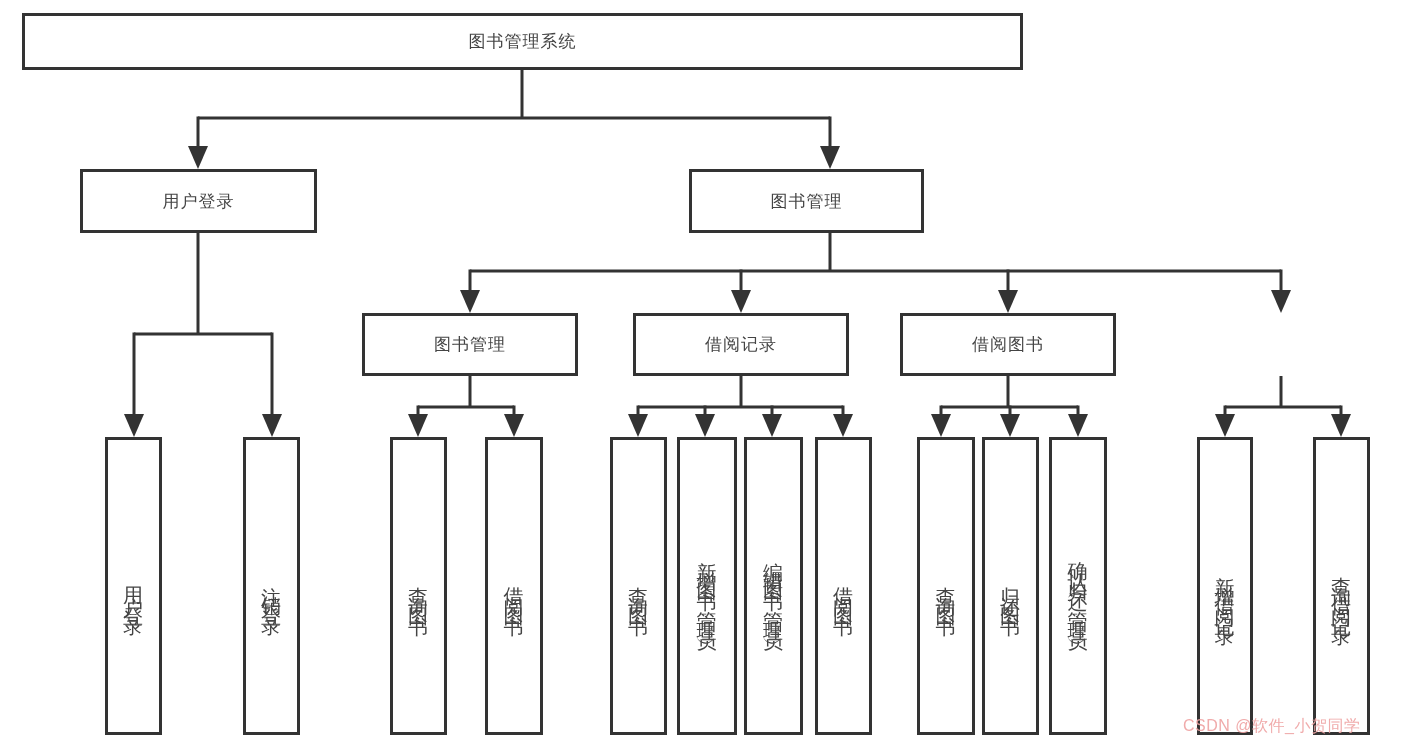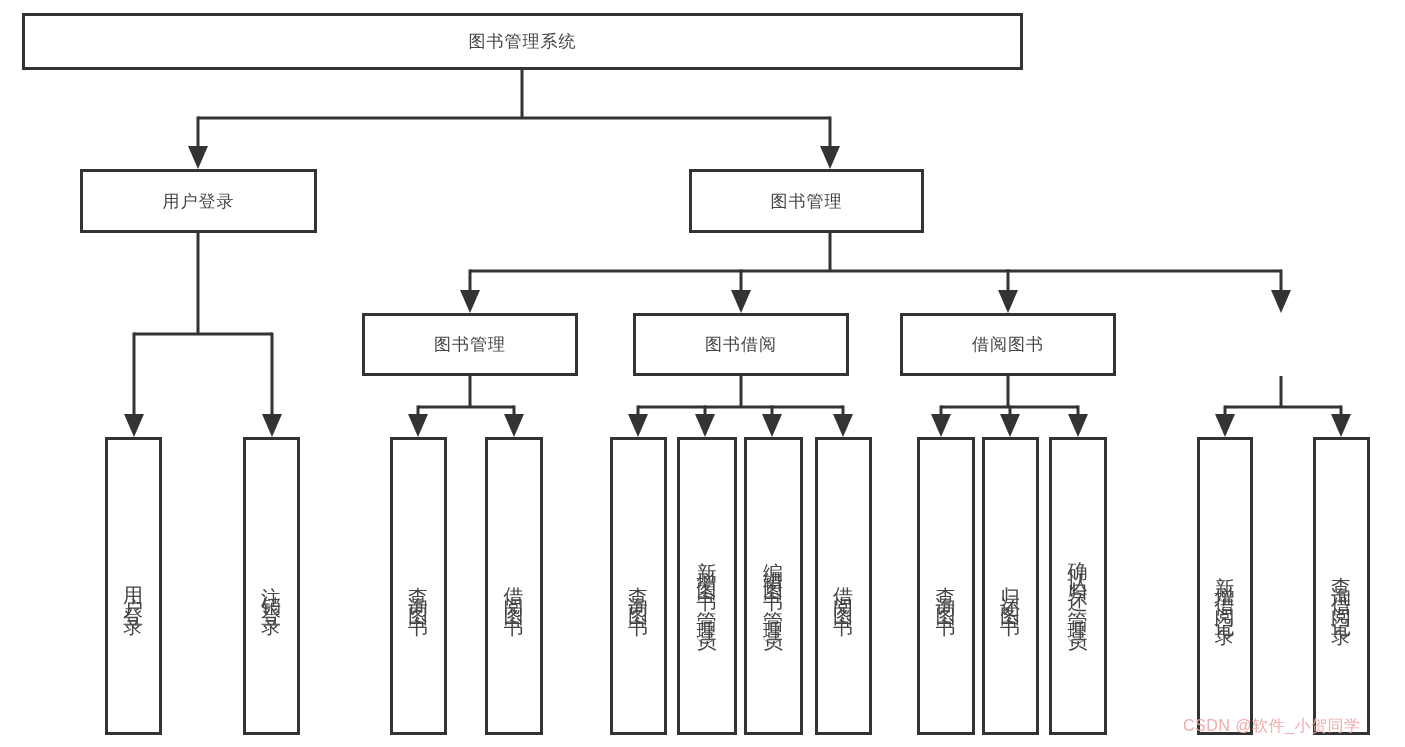--- a/index.html
+++ b/index.html
@@ -127,21 +127,21 @@
     <span class="lbl">用户登录</span>
   </div>
   <div class="node h" style="left:689px;top:169px;width:235px;height:64px">
     <span class="lbl">图书管理</span>
   </div>
 
   <div class="node h" style="left:362px;top:313px;width:216px;height:63px">
     <span class="lbl">图书管理</span>
   </div>
   <div class="node h" style="left:633px;top:313px;width:216px;height:63px">
-    <span class="lbl">图书借阅</span>
+    <span class="lbl">借阅记录</span>
   </div>
   <div class="node h" style="left:900px;top:313px;width:216px;height:63px">
     <span class="lbl">借阅图书</span>
   </div>
 
   <div class="node v" style="left:105px;top:437px;width:57px;height:298px">
     <span class="lbl">用户登录</span>
   </div>
   <div class="node v" style="left:243px;top:437px;width:57px;height:298px">
     <span class="lbl">注销登录</span>

